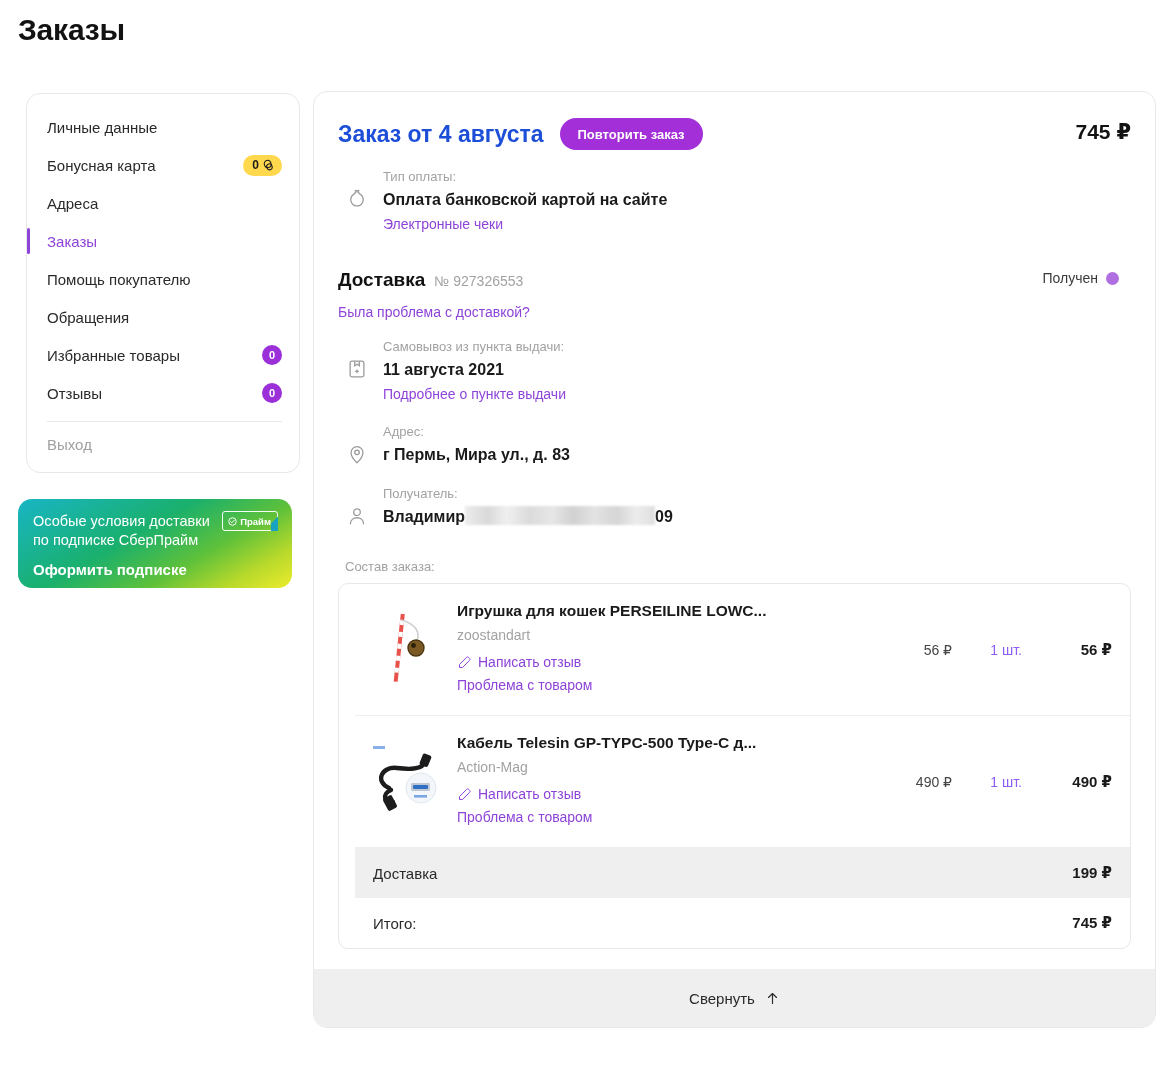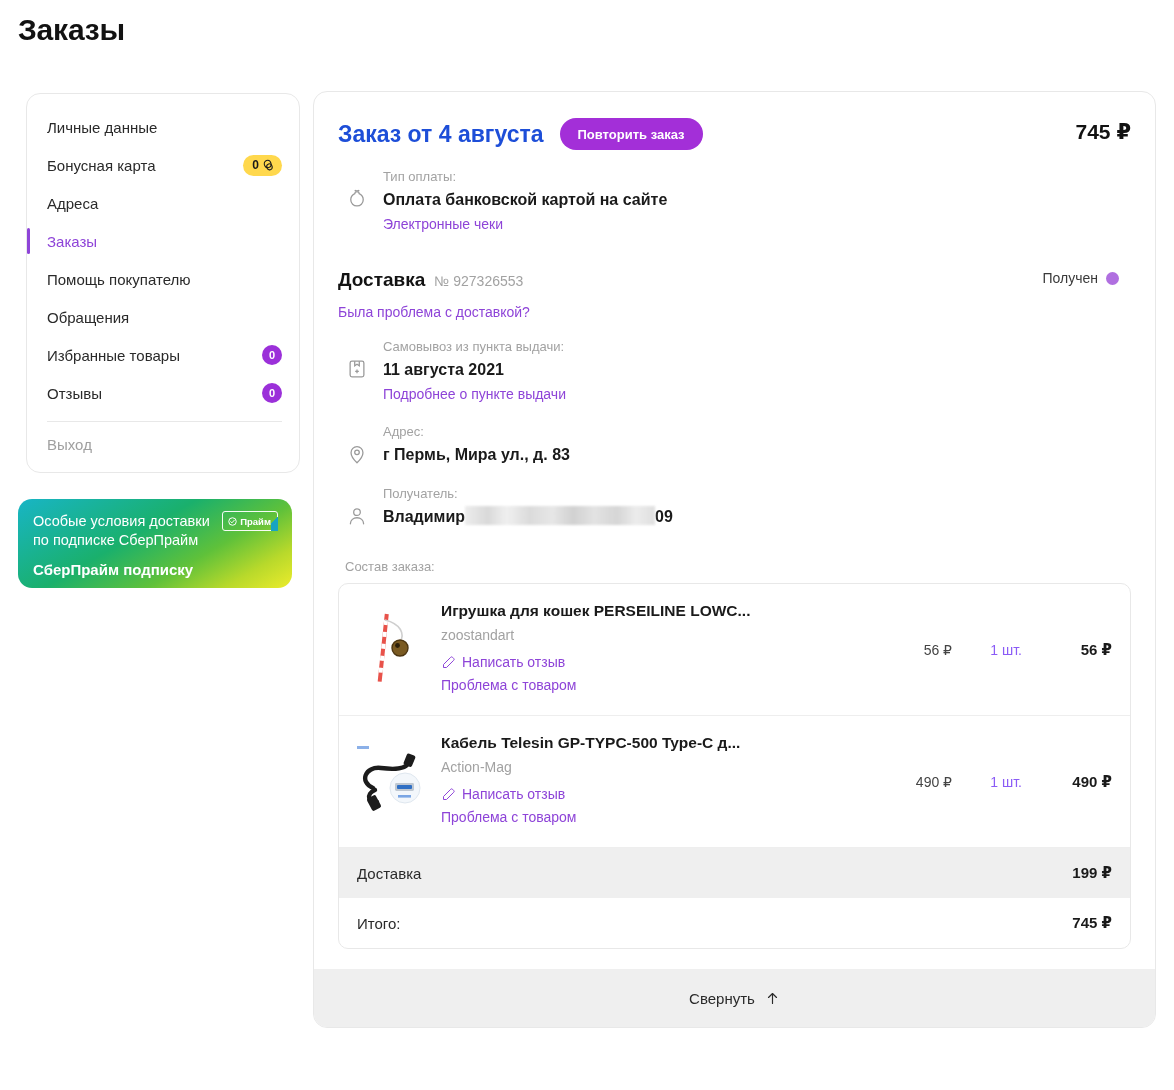--- a/index.html
+++ b/index.html
@@ -255,20 +255,21 @@
     margin-top: 30px;
     margin-left: 7px;
   }
 
   
   .items {
     margin-top: 9px;
     border: 1px solid #e8e8e8;
     border-radius: 10px;
     overflow: hidden;
+    padding-left: 16px;
   }
   .item-row {
     display: flex; align-items: center;
     padding: 18px 18px 18px 16px;
     border-bottom: 1px solid #eeeeee;
     min-height: 124px;
   }
   .thumb {
     width: 70px; height: 80px;
     flex: 0 0 70px;
@@ -392,21 +393,21 @@
       <svg width="9" height="9" viewBox="0 0 12 12">
         <circle cx="6" cy="6" r="5" fill="none" stroke="#fff" stroke-width="1.3"></circle>
         <path d="M3.6 6.2L5.2 7.8L8.4 4.3" fill="none" stroke="#fff" stroke-width="1.3" stroke-linecap="round"></path>
       </svg>
       <span>Прайм</span>
     </div>
     <div class="promo-text">
       <div>Особые условия доставки</div>
       <div>по подписке СберПрайм</div>
     </div>
-    <div class="promo-cta">СберПрайм подписку</div>
+    <div class="promo-cta">Оформить подписке</div>
   </div>
 
   <div class="order-card">
     <div class="order-body">
 
       <div class="order-head">
         <div class="order-title">Заказ от 4 августа</div>
         <button class="repeat-btn">Повторить заказ</button>
         <div class="order-total-top">745 ₽</div>
       </div>

